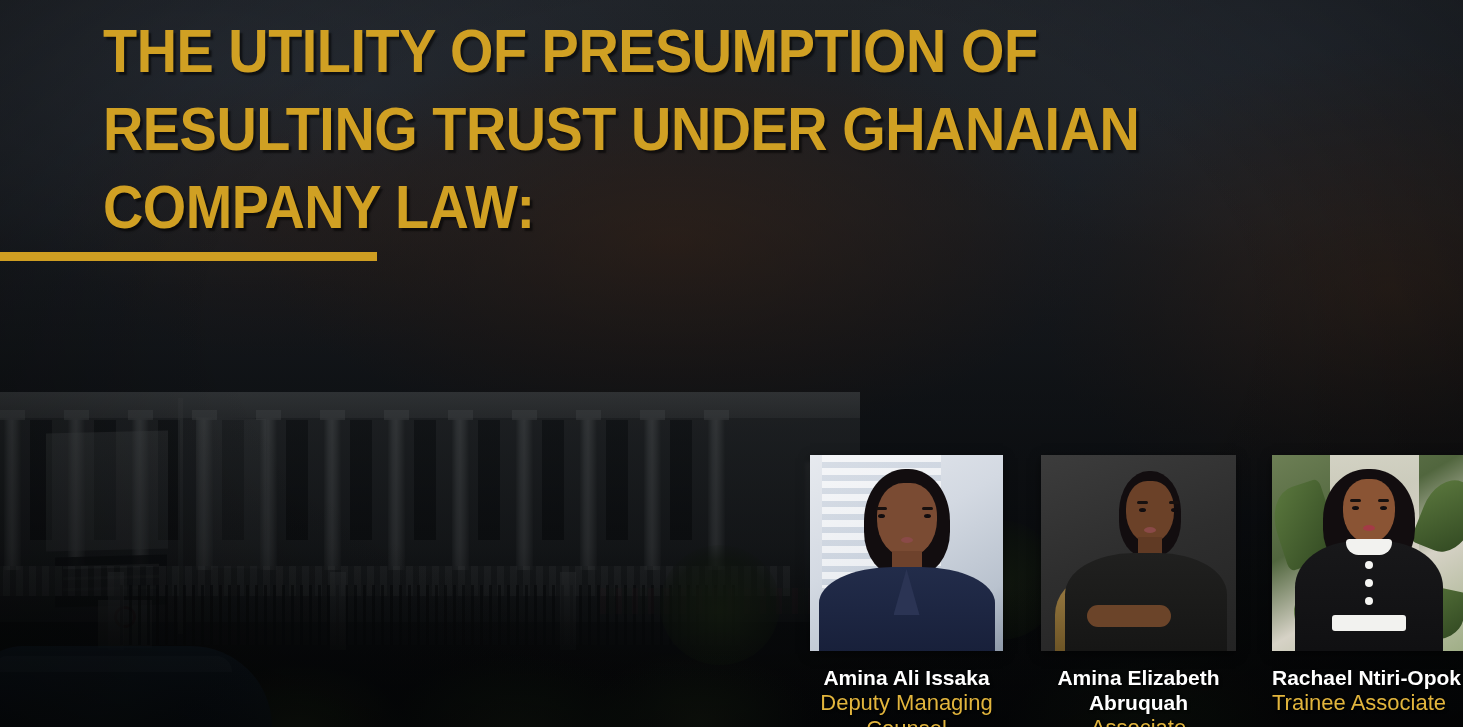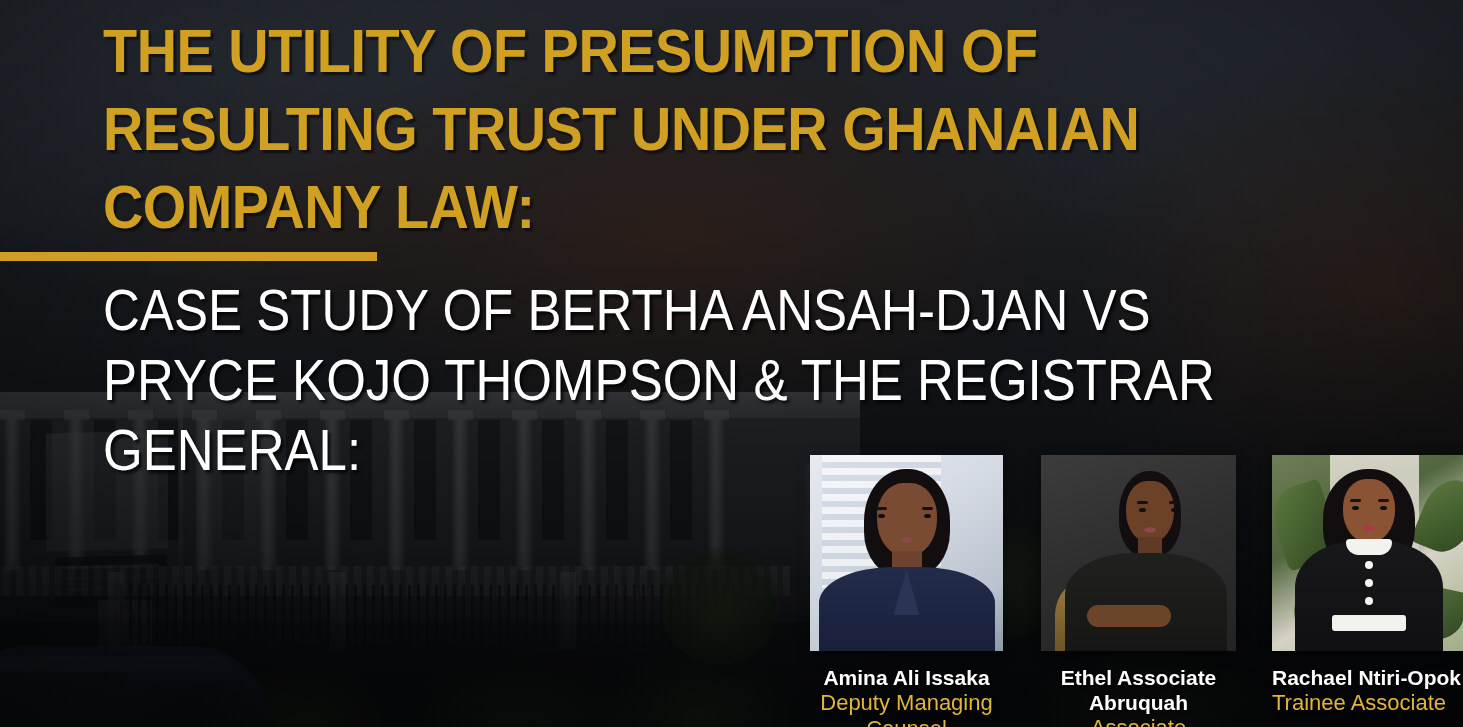--- a/index.html
+++ b/index.html
@@ -332,25 +332,20 @@
   <div class="content">
 
     <div class="title-block">
       <div class="title-line">THE UTILITY OF PRESUMPTION OF</div>
       <div class="title-line">RESULTING TRUST UNDER GHANAIAN</div>
       <div class="title-line">COMPANY LAW:</div>
     </div>
 
     <div class="gold-rule"></div>
 
-    <div class="subtitle-block">
-      <div class="subtitle-line">CASE STUDY OF BERTHA ANSAH-DJAN VS</div>
-      <div class="subtitle-line">PRYCE KOJO THOMPSON &amp; THE REGISTRAR</div>
-      <div class="subtitle-line">GENERAL:</div>
-    </div>
 
     <div class="speakers">
 
       <div class="speaker sp-1">
         <div class="sp-photo">
           <div class="pf p-bg1"></div>
           <div class="p-blinds"></div>
           <div class="p-hair" style="width:86px;  height:108px; top:14px;"></div>
           <div class="p-face" style="width:60px;  height:74px;  top:28px; background:#7a4b33;"></div>
           <div class="p-brow" style="left:66px;  top:52px;"></div>
@@ -374,21 +369,21 @@
           <div class="p-face" style="width:48px; height:62px; top:26px; left:56%; background:#6b4128;"></div>
           <div class="p-brow" style="left:96px;  top:46px;"></div>
           <div class="p-brow" style="left:128px; top:46px;"></div>
           <div class="p-eye" style="left:98px;  top:53px;"></div>
           <div class="p-eye" style="left:130px; top:53px;"></div>
           <div class="p-lips" style="top:72px; left:56%;"></div>
           <div class="p-neck" style="width:24px; height:20px; top:82px; left:56%; background:#603a24;"></div>
           <div class="p-body" style="width:162px; height:98px; top:98px; left:54%; background:linear-gradient(180deg,#20201f,#161615);"></div>
           <div class="p-arm" style="left:46px; top:150px; width:84px; height:22px;"></div>
         </div>
-        <div class="sp-name wrap">Ethel Associate Abruquah</div>
+        <div class="sp-name wrap">Amina Elizabeth Abruquah</div>
         <div class="sp-role">Associate</div>
       </div>
 
       <div class="speaker sp-3">
         <div class="sp-photo">
           <div class="pf p-bg3"></div>
           <div class="p-wall"></div>
           <div class="p-leaf" style="left:4px;  top:30px;  width:56px; height:80px; transform:rotate(-18deg);"></div>
           <div class="p-leaf" style="left:150px;top:24px;  width:52px; height:74px; transform:rotate(22deg);"></div>
           <div class="p-leaf" style="left:22px; top:128px; width:62px; height:54px; transform:rotate(-8deg);"></div>

